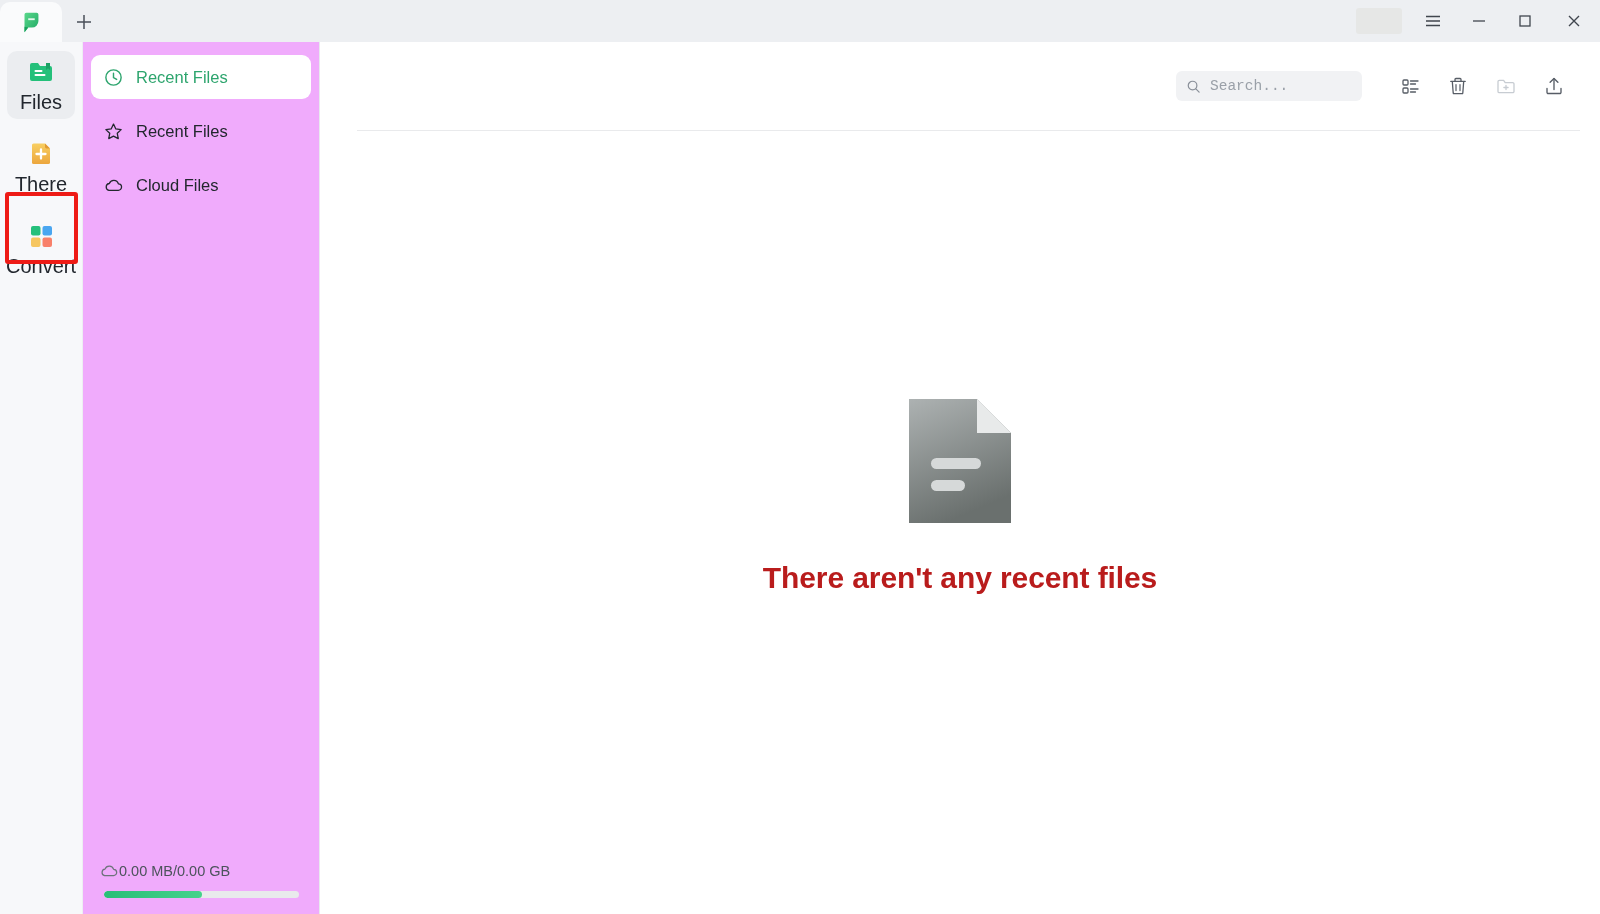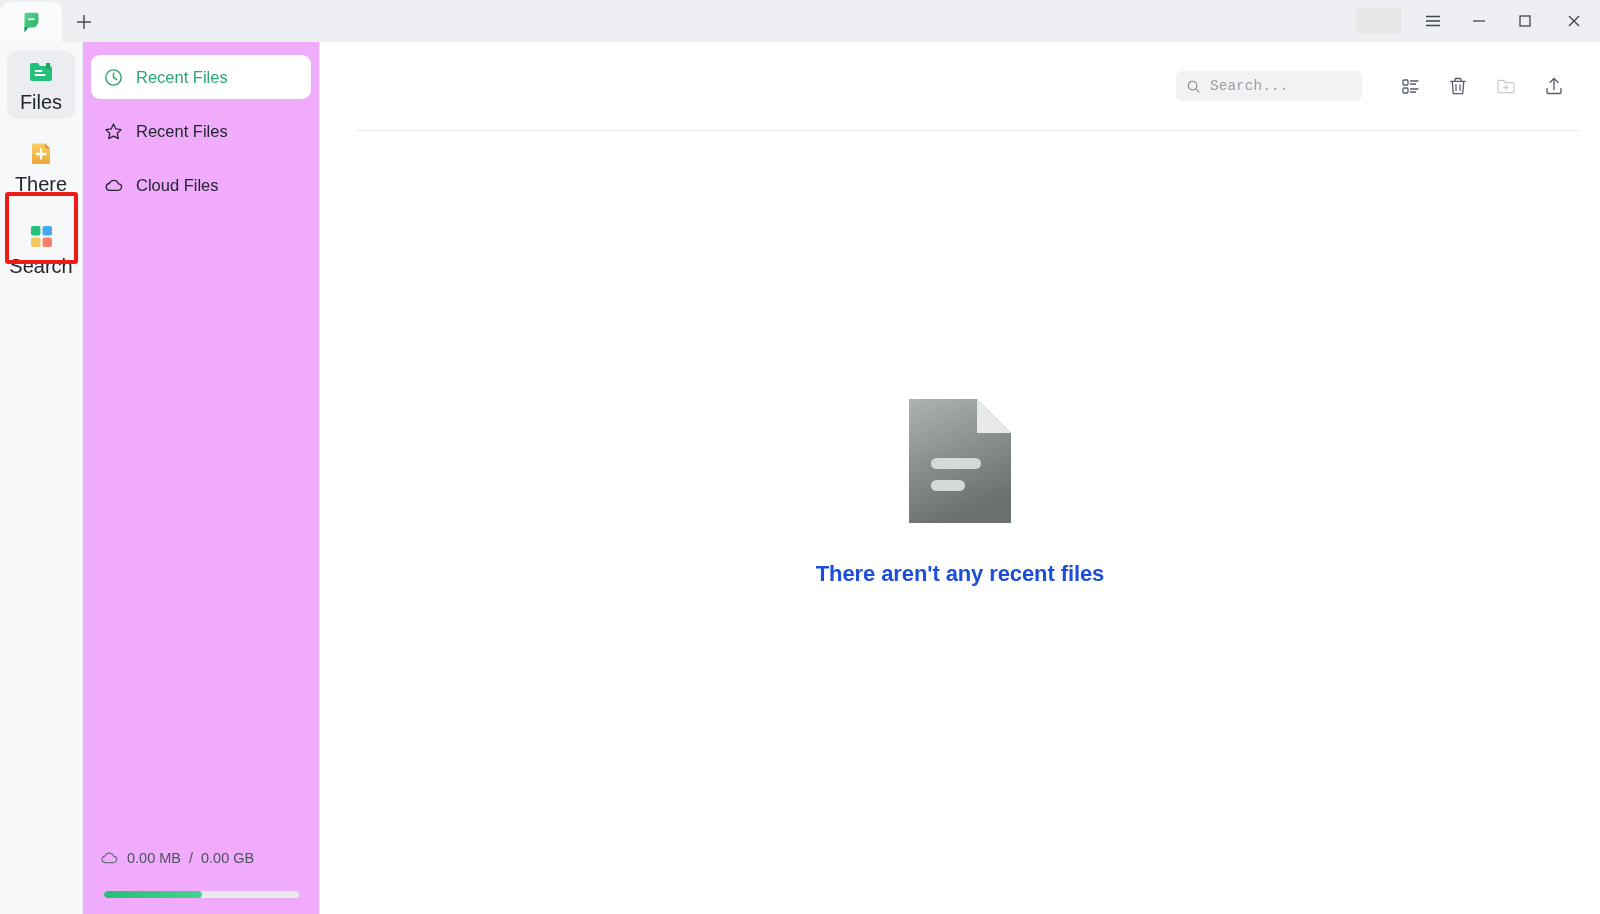--- a/index.html
+++ b/index.html
@@ -101,22 +101,22 @@
     gap: 12px;
     color:#22272E;
     font-size: 16.5px;
   }
   .nav-item.active { background:#FFFFFF; color:#2EA56E; }
   .nav-item .nav-icon { width:21px; height:21px; flex:0 0 21px; display:block; }
 
   .nav-spacer { flex:1; }
   .storage { padding: 0 0 16px 0; }
   .storage-row {
-    display:flex; align-items:center; gap:8px;
-    padding-left: 16px; margin-bottom: 23px;
+    display:flex; align-items:center; 
+    padding-left: 16px; margin-bottom: 10px;
     font-size: 14.5px; color:#4C535C;
   }
   .storage-row .cloud-ic { width:20px; height:20px; flex:0 0 20px; display:block; }
   .storage-sep { color:#4C535C; }
   .bar-track {
     height: 7px;
     margin: 0 20px 0 21px;
     background:#E9EAEC;
     border-radius: 4px;
     overflow:hidden;
@@ -165,21 +165,21 @@
     margin: 0 20px 0 37px;
   }
 
   .empty-wrap {
     flex:1;
     display:flex; flex-direction:column; align-items:center;
     padding-top: 268px;
   }
   .doc-illus { width: 102px; height: 124px; display:block; margin-bottom: 38px; }
   .empty-title {
-    font-size: 22px; font-weight: bold; color:#1d4ed8;
+    font-size: 30px; font-weight: bold; color:#b91c1c;
     letter-spacing: -0.1px;
     margin-bottom: 15px;
   }
   .empty-sub { font-size: 16.5px; color:#6B7178; }
 </style>
 </head>
 <body>
 
 <div class="app">
 
@@ -264,21 +264,21 @@
         <span class="rail-label">There</span>
       </div>
 
       <div class="rail-item">
         <svg class="rail-icon" viewBox="0 0 28 28">
           <rect x="4" y="4" width="9.5" height="9.5" rx="2" fill="#25C07B"></rect>
           <rect x="15.5" y="4" width="9.5" height="9.5" rx="2" fill="#4AA6F0"></rect>
           <rect x="4" y="15.5" width="9.5" height="9.5" rx="2" fill="#F6C660"></rect>
           <rect x="15.5" y="15.5" width="9.5" height="9.5" rx="2" fill="#F8806A"></rect>
         </svg>
-        <span class="rail-label">Search</span>
+        <span class="rail-label">Convert</span>
       </div>
 
       <div class="rail-highlight"></div>
     </div>
 
     <div class="navpanel">
 
       <div class="nav-item active">
         <svg class="nav-icon" viewBox="0 0 22 22">
           <circle cx="11" cy="11" r="8" stroke="#2EA56E" stroke-width="1.5" fill="none"></circle>

